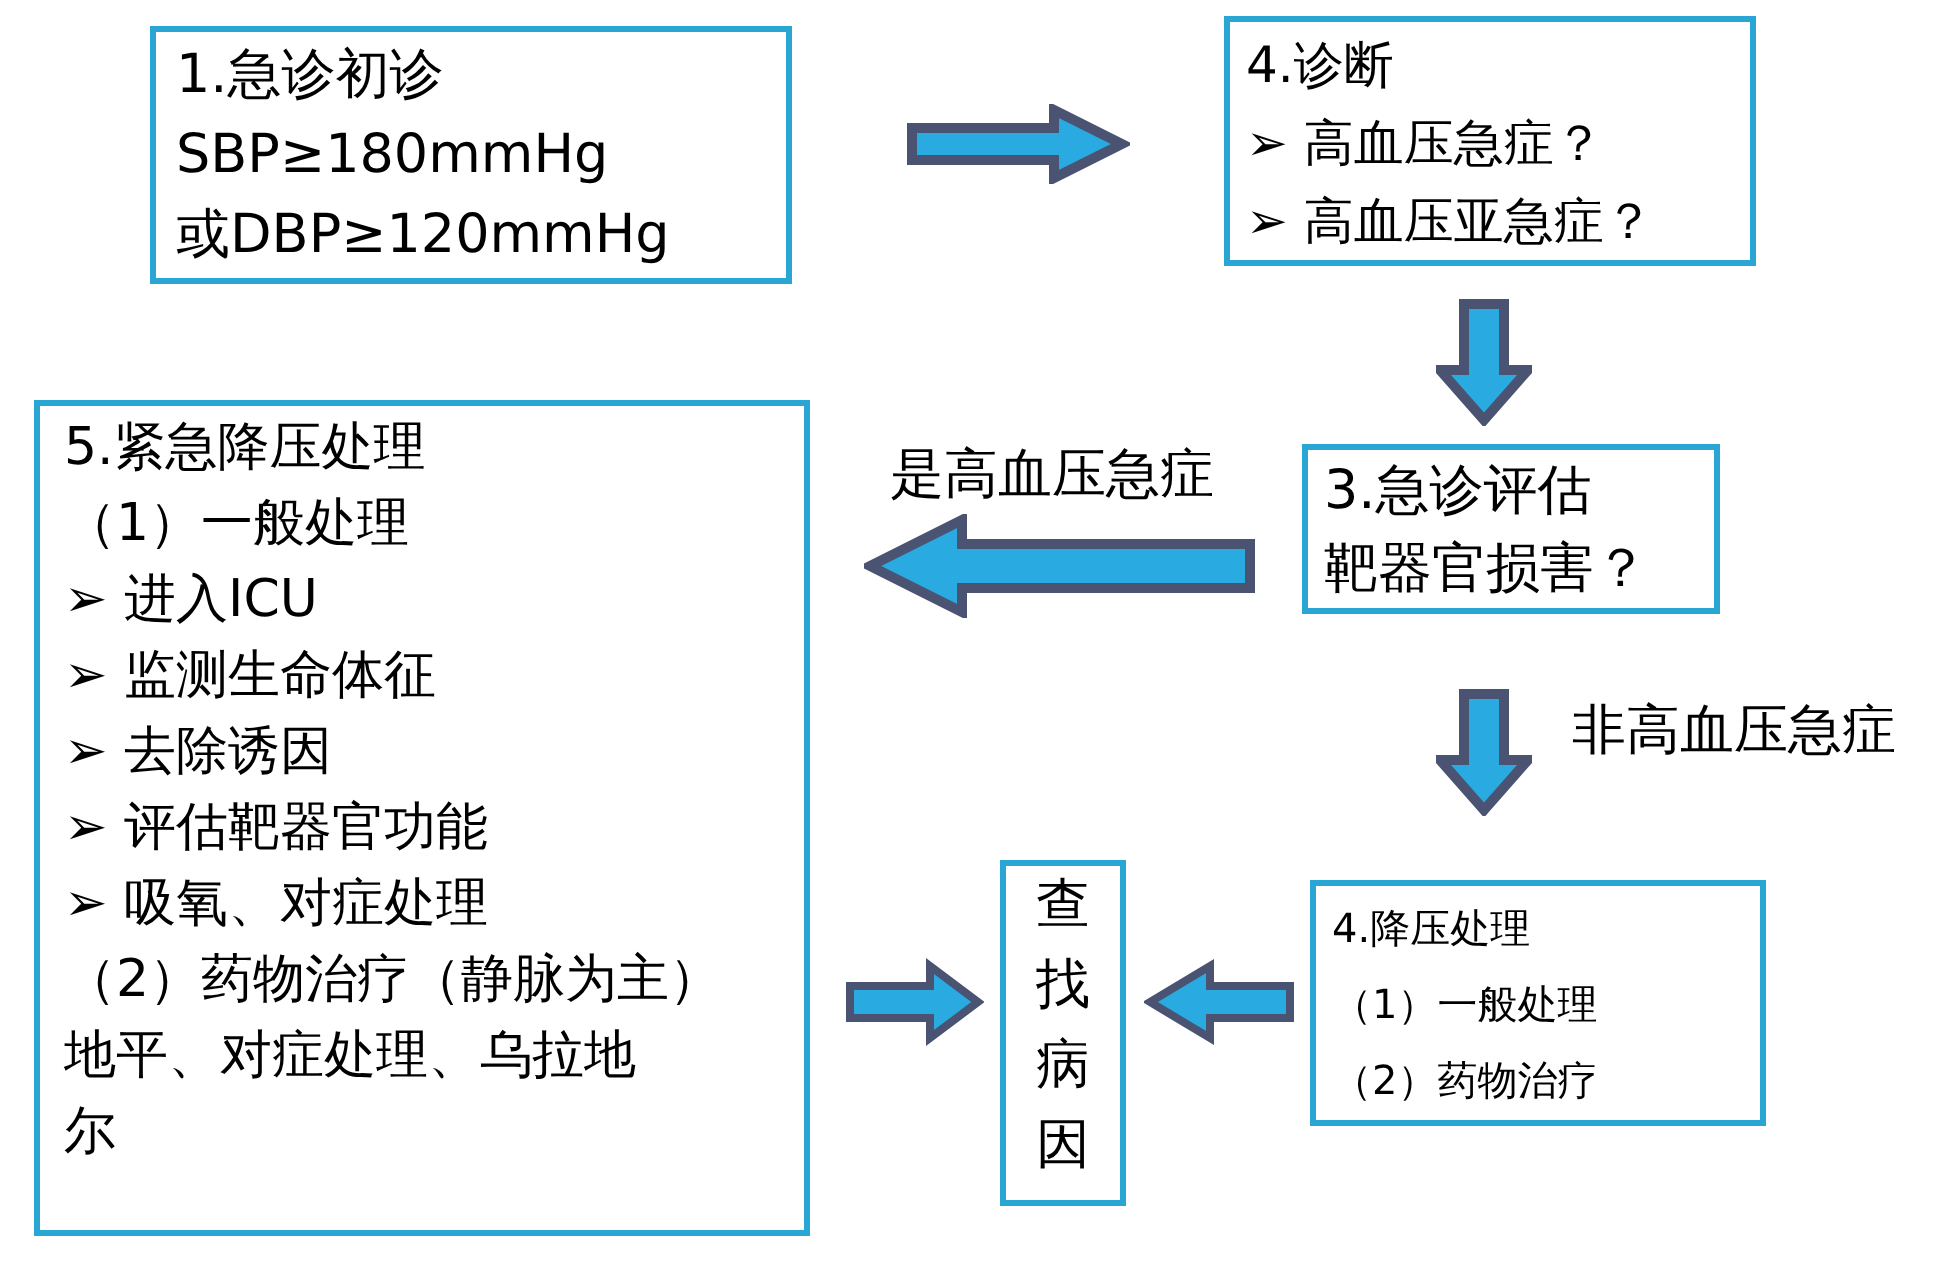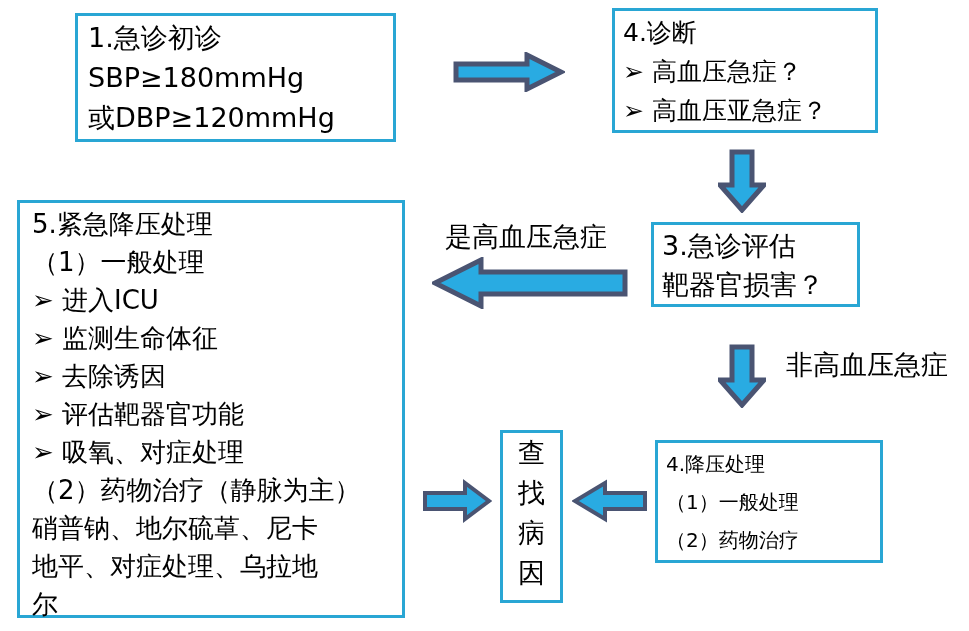--- a/index.html
+++ b/index.html
@@ -100,21 +100,20 @@
 
   <div class="box" id="box5">
     <div class="line">5.紧急降压处理</div>
     <div class="line">（1）一般处理</div>
     <div class="line">➢ 进入ICU</div>
     <div class="line">➢ 监测生命体征</div>
     <div class="line">➢ 去除诱因</div>
     <div class="line">➢ 评估靶器官功能</div>
     <div class="line">➢ 吸氧、对症处理</div>
     <div class="line">（2）药物治疗（静脉为主）</div>
-    <div class="line">硝普钠、地尔硫䓬、尼卡</div>
     <div class="line">地平、对症处理、乌拉地</div>
     <div class="line">尔</div>
   </div>
 
   <div class="box" id="cause-box">
     <div class="vtext">查找病因</div>
   </div>
 
   <div class="arrow-label" id="label-emergency">是高血压急症</div>
   <div class="arrow-label" id="label-not-emergency">非高血压急症</div>

